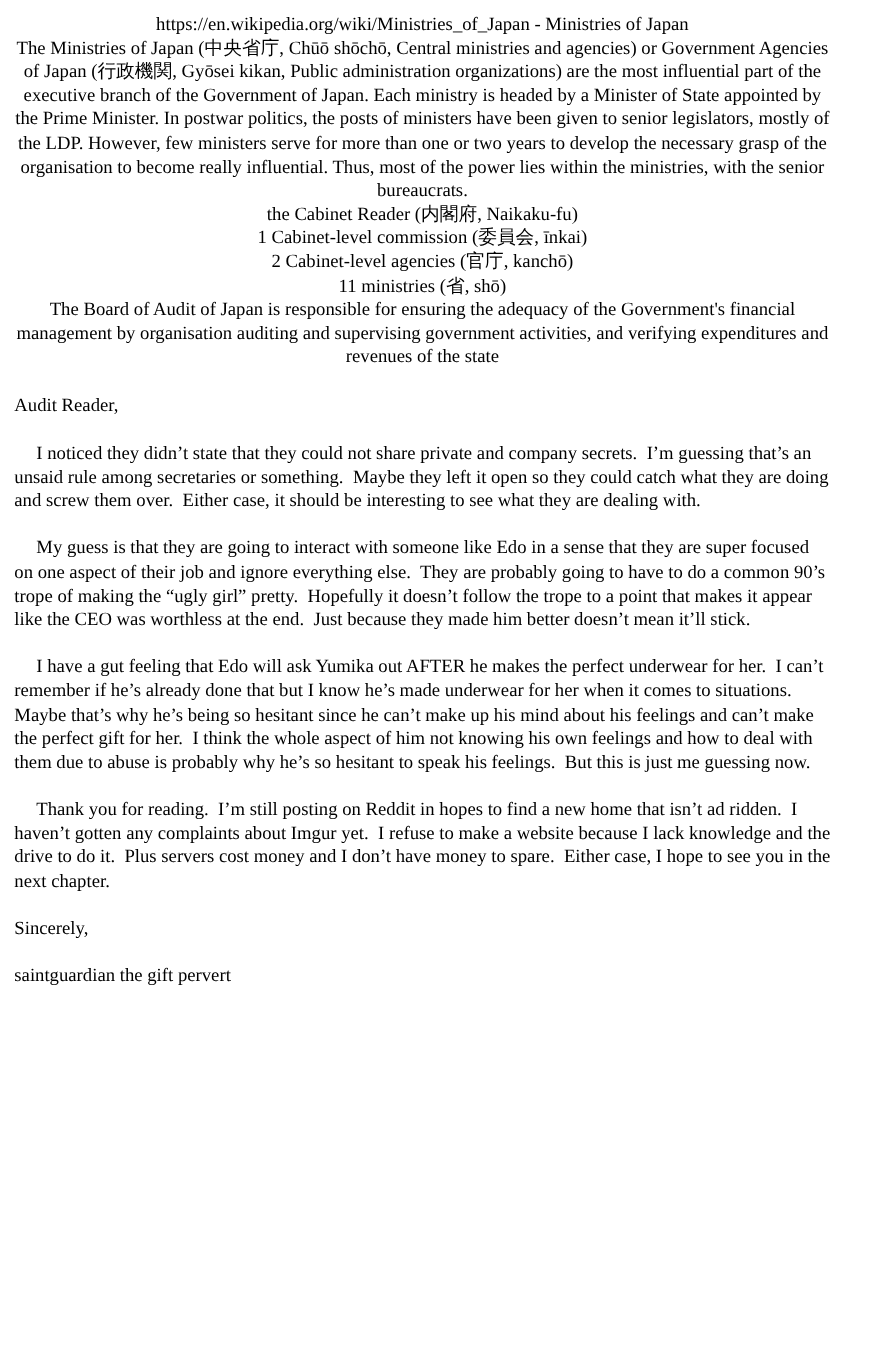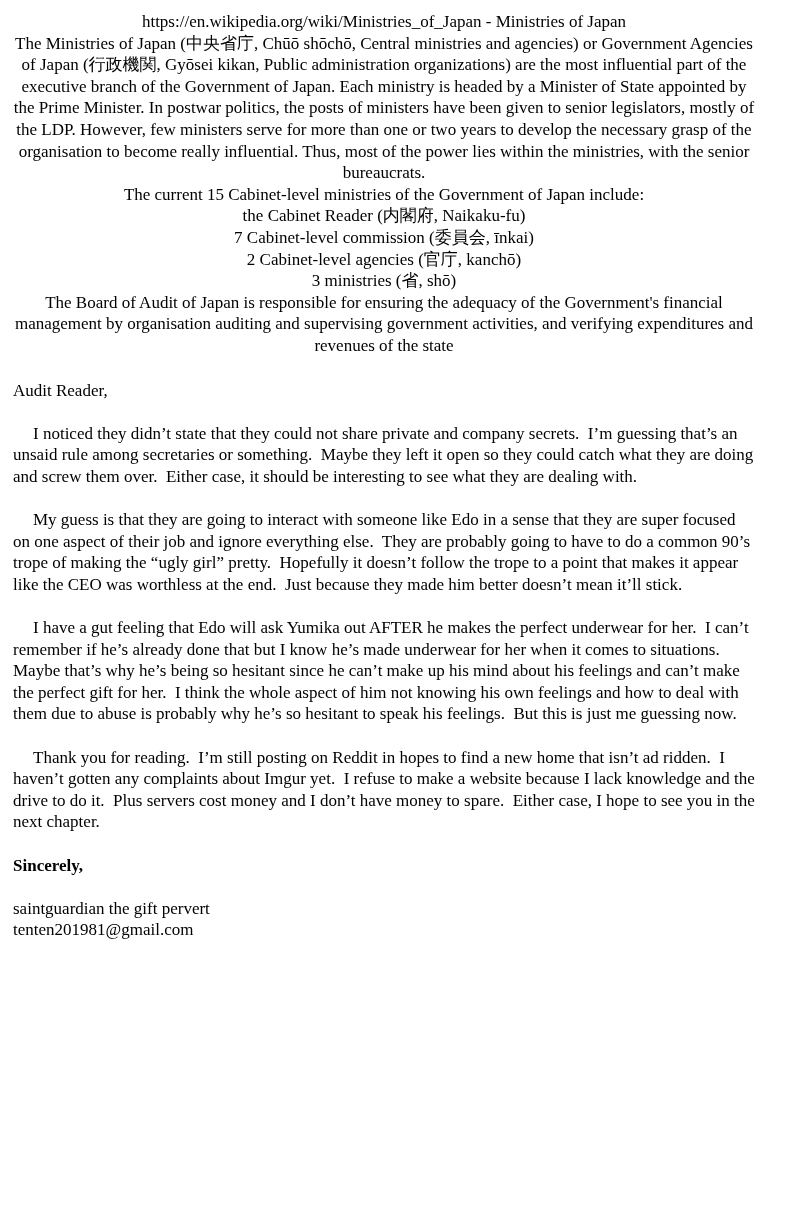--- a/index.html
+++ b/index.html
@@ -30,52 +30,49 @@
     margin-top: 23px;
     text-align: left;
   }
   .para {
     margin: 21.6px 0 0 0;
     text-indent: 20px;
     white-space: pre-wrap;
   }
   .closing {
     margin-top: 21.6px;
-    font-weight: bold;
   }
   .sig-name {
     margin-top: 21.6px;
   }
   .sig-email {
     margin-top: 0;
   }
 </style>
 </head>
 <body>
 
 <div class="page">
 
   <section class="wiki-excerpt">
     <div class="line">https://en.wikipedia.org/wiki/Ministries_of_Japan - Ministries of Japan</div>
     <div class="line">The Ministries of Japan (中央省庁, Chūō shōchō, Central ministries and agencies) or Government Agencies of Japan (行政機関, Gyōsei kikan, Public administration organizations) are the most influential part of the executive branch of the Government of Japan. Each ministry is headed by a Minister of State appointed by the Prime Minister. In postwar politics, the posts of ministers have been given to senior legislators, mostly of the LDP. However, few ministers serve for more than one or two years to develop the necessary grasp of the organisation to become really influential. Thus, most of the power lies within the ministries, with the senior bureaucrats.</div>
-    <div class="line">The current 15 Cabinet-level ministries of the Government of Japan include:</div>
     <div class="line">the Cabinet Reader (内閣府, Naikaku-fu)</div>
-    <div class="line">7 Cabinet-level commission (委員会, īnkai)</div>
+    <div class="line">1 Cabinet-level commission (委員会, īnkai)</div>
     <div class="line">2 Cabinet-level agencies (官庁, kanchō)</div>
-    <div class="line">3 ministries (省, shō)</div>
+    <div class="line">11 ministries (省, shō)</div>
     <div class="line">The Board of Audit of Japan is responsible for ensuring the adequacy of the Government's financial management by organisation auditing and supervising government activities, and verifying expenditures and revenues of the state</div>
   </section>
 
   <section class="letter">
     <div class="salutation">Audit Reader,</div>
 
     <p class="para">I noticed they didn’t state that they could not share private and company secrets.  I’m guessing that’s an unsaid rule among secretaries or something.  Maybe they left it open so they could catch what they are doing and screw them over.  Either case, it should be interesting to see what they are dealing with.</p>
     <p class="para">My guess is that they are going to interact with someone like Edo in a sense that they are super focused on one aspect of their job and ignore everything else.  They are probably going to have to do a common 90’s trope of making the “ugly girl” pretty.  Hopefully it doesn’t follow the trope to a point that makes it appear like the CEO was worthless at the end.  Just because they made him better doesn’t mean it’ll stick.</p>
     <p class="para">I have a gut feeling that Edo will ask Yumika out AFTER he makes the perfect underwear for her.  I can’t remember if he’s already done that but I know he’s made underwear for her when it comes to situations.  Maybe that’s why he’s being so hesitant since he can’t make up his mind about his feelings and can’t make the perfect gift for her.  I think the whole aspect of him not knowing his own feelings and how to deal with them due to abuse is probably why he’s so hesitant to speak his feelings.  But this is just me guessing now.</p>
     <p class="para">Thank you for reading.  I’m still posting on Reddit in hopes to find a new home that isn’t ad ridden.  I haven’t gotten any complaints about Imgur yet.  I refuse to make a website because I lack knowledge and the drive to do it.  Plus servers cost money and I don’t have money to spare.  Either case, I hope to see you in the next chapter.</p>
 
     <div class="closing">Sincerely,</div>
 
     <div class="sig-name">saintguardian the gift pervert</div>
-    <div class="sig-email">tenten201981@gmail.com</div>
   </section>
 
 </div>
 
 </body></html>

